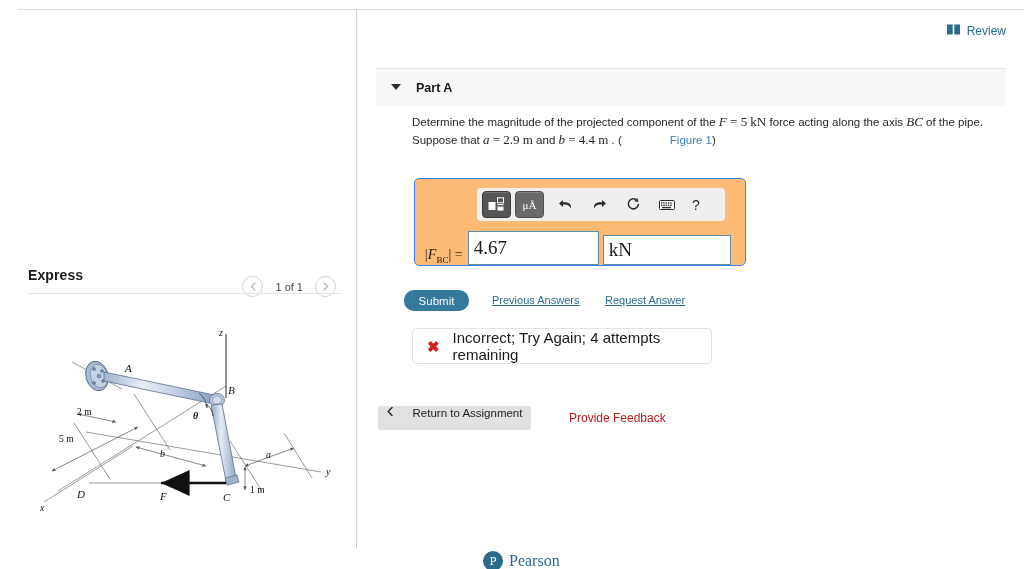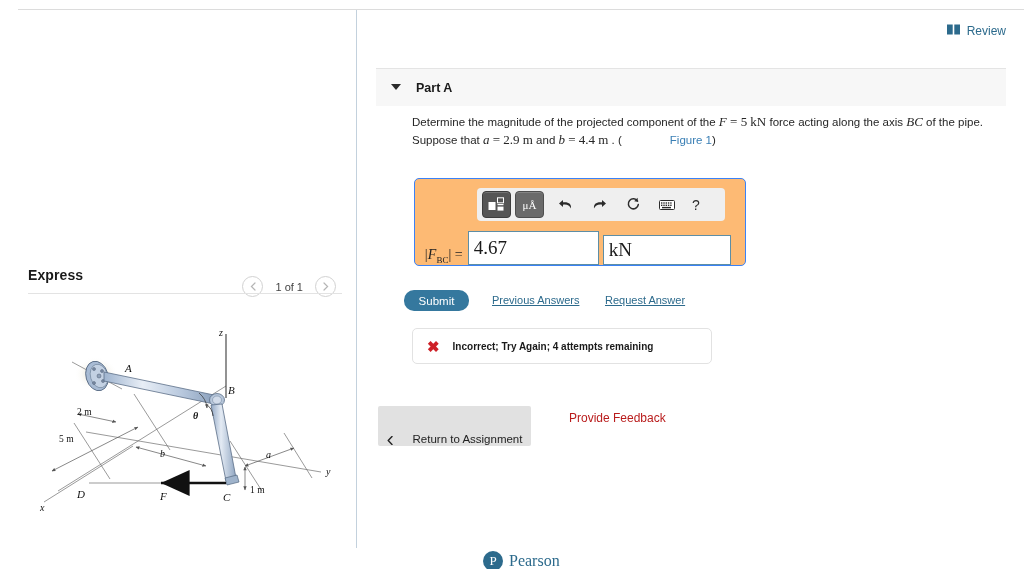--- a/index.html
+++ b/index.html
@@ -73,25 +73,25 @@
   .submit-btn{position:absolute;left:404px;top:290px;width:65px;height:21px;background:#35789e;
               color:#fff;font-size:11.5px;border:none;border-radius:10px;cursor:pointer;
               display:flex;align-items:center;justify-content:center;font-family:"Liberation Sans",sans-serif;}
   .action-link{position:absolute;top:294px;font-size:11px;color:#2c6a8c;text-decoration:underline;cursor:pointer;text-align:right;}
   .prev-ans{left:492px;}
   .req-ans{left:590px;margin-left:15px;}
 
   .feedback{position:absolute;left:412px;top:328px;width:300px;height:36px;background:#fff;
             border:1px solid #e2e2e2;border-radius:5px;box-sizing:border-box;display:flex;align-items:center;}
   .fb-x{margin-left:14px;color:#ce2027;font-size:15px;font-weight:bold;line-height:1;}
-  .fb-text{margin-left:13px;font-size:10px;font-weight:bold;color:#1a1a1a;}
-
-  .return-btn{position:absolute;left:378px;top:406px;width:153px;height:40px;background:#e1e1e1;
+  .fb-text{margin-left:13px;font-size:15px;font-weight:normal;color:#1a1a1a;}
+
+  .return-btn{position:absolute;left:378px;top:406px;width:153px;height:24px;background:#e1e1e1;
               border:none;border-radius:2px;color:#222;font-size:11.5px;cursor:pointer;
-              display:flex;align-items:flex-end;justify-content:center;gap:20px;font-family:"Liberation Sans",sans-serif;}
+              display:flex;align-items:flex-start;justify-content:center;gap:20px;font-family:"Liberation Sans",sans-serif;}
   .feedback-link{position:absolute;left:569px;top:411px;font-size:12px;color:#b91c1c;text-decoration:none;cursor:pointer;text-align:right;}
 
   .pearson{position:absolute;left:483px;top:551px;display:flex;align-items:center;gap:6px;}
   .pearson-mark{width:20px;height:20px;border-radius:50%;background:#2c6a8c;display:flex;align-items:center;
                 justify-content:center;color:#fff;font-size:13px;font-family:"Liberation Serif",serif;}
   .pearson-word{font-family:"Liberation Serif", serif;font-size:16px;color:#2c6a8c;}
 </style>
 </head>
 <body>
 

